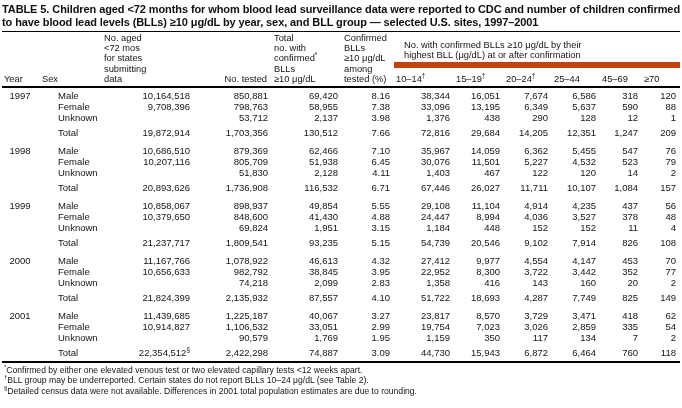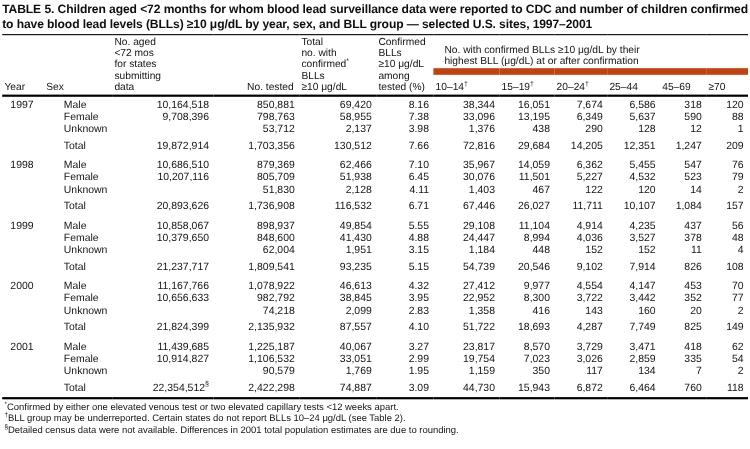--- a/index.html
+++ b/index.html
@@ -261,21 +261,21 @@
           <td class="num">8,994</td>
           <td class="num">4,036</td>
           <td class="num">3,527</td>
           <td class="num">378</td>
           <td class="num">48</td>
         </tr>
         <tr class="">
           <td class="col-year"></td>
           <td class="col-sex">Unknown</td>
           <td class="num"></td>
-          <td class="num">62,004</td>
+          <td class="num">69,824</td>
           <td class="num">1,951</td>
           <td class="num">3.15</td>
           <td class="num">1,184</td>
           <td class="num">448</td>
           <td class="num">152</td>
           <td class="num">152</td>
           <td class="num">11</td>
           <td class="num">4</td>
         </tr>
         <tr class="row-total">

